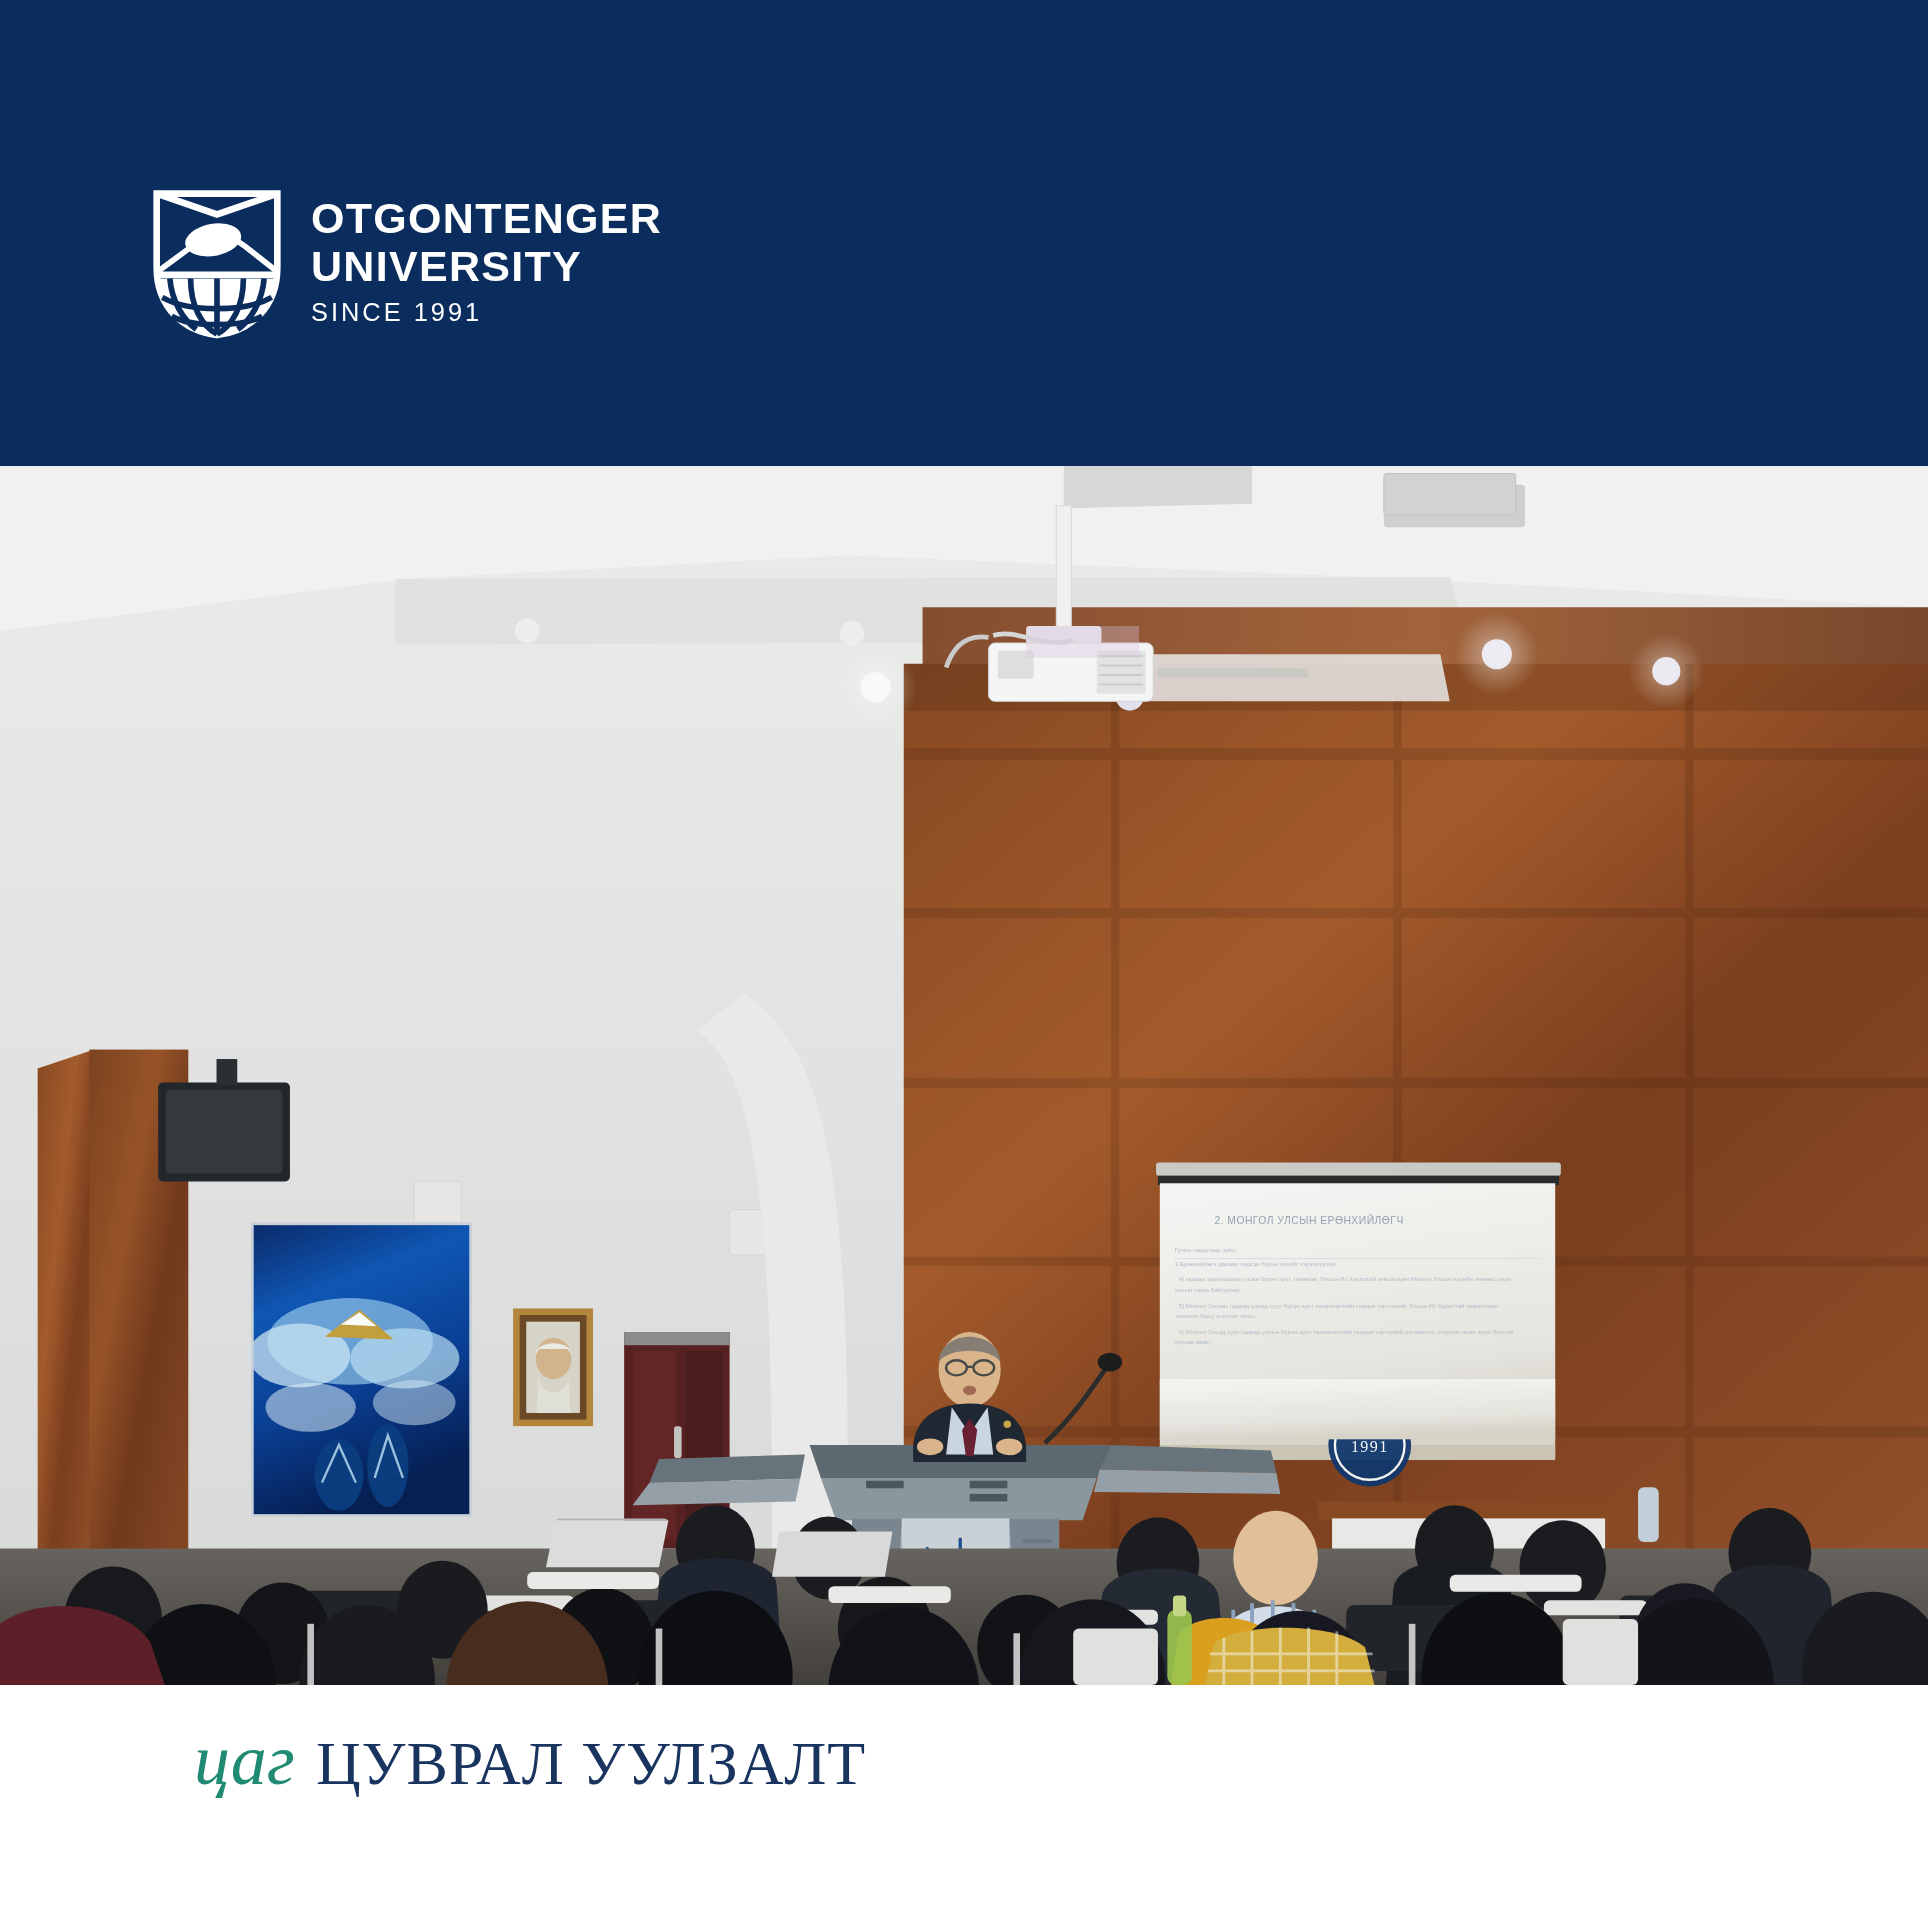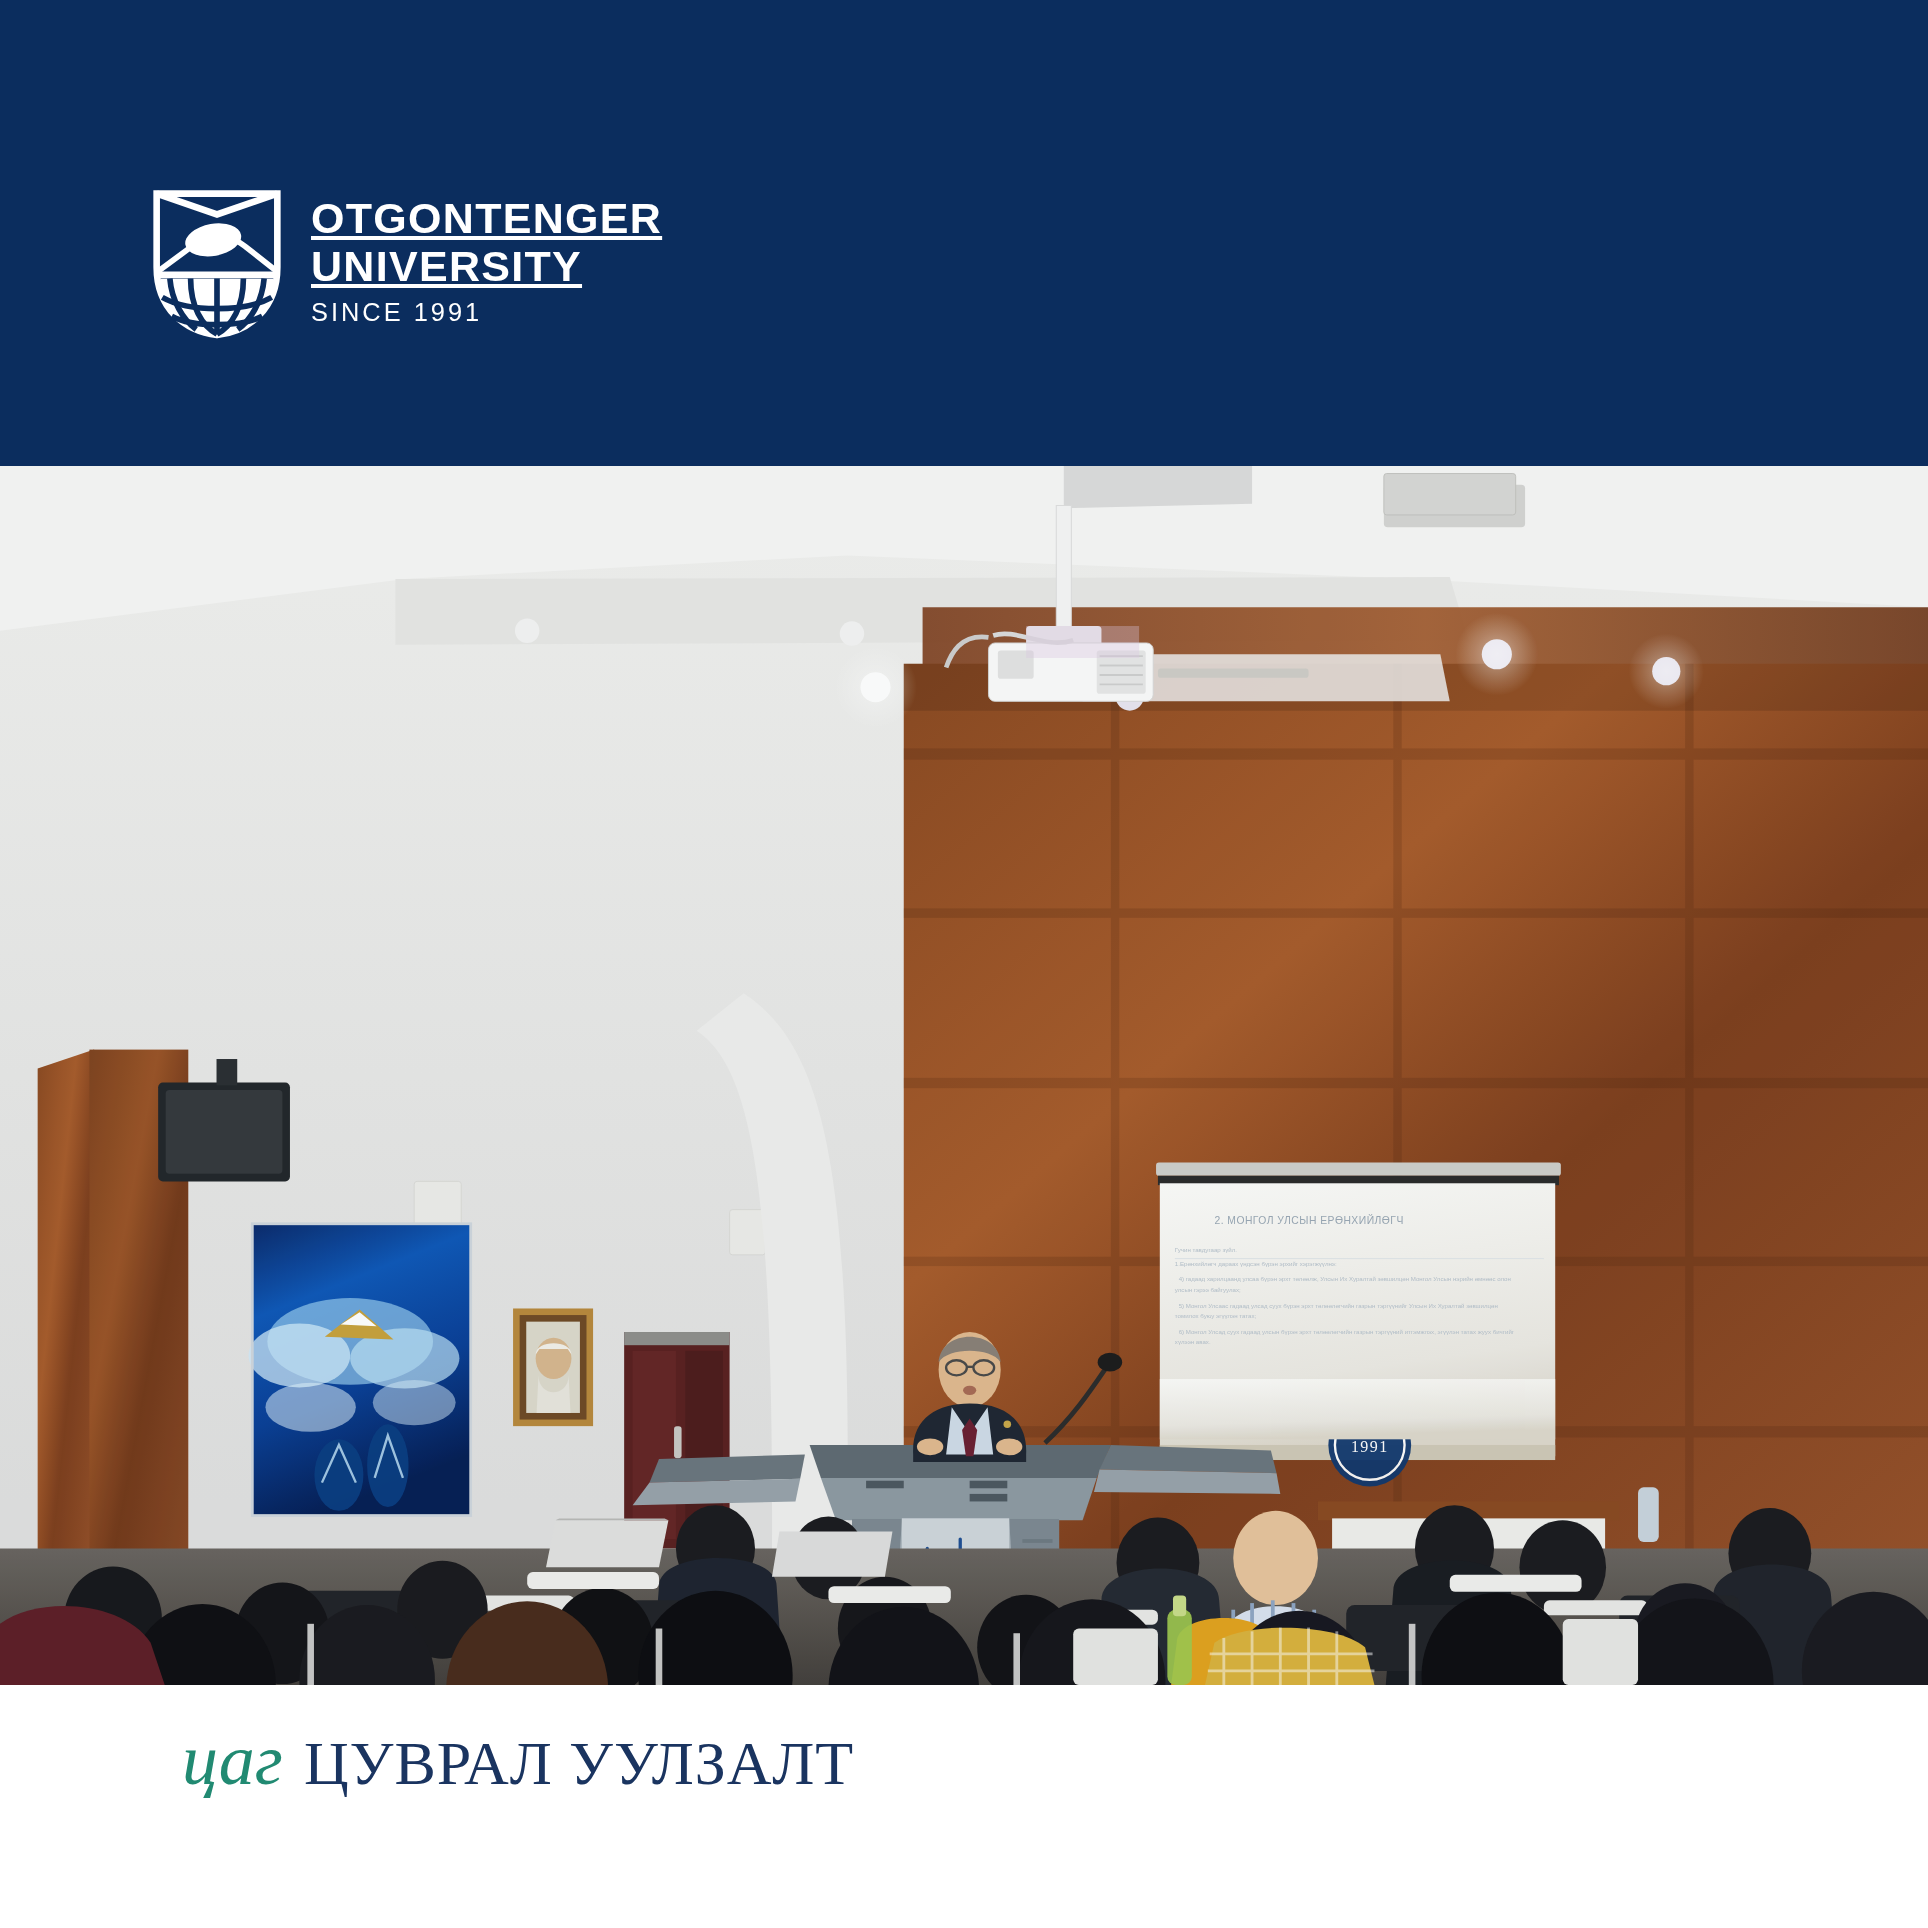--- a/index.html
+++ b/index.html
@@ -24,21 +24,21 @@
     user-select:none;
   }
   .logo-block {
     position:absolute; left:151px; top:188px;
     display:flex; align-items:flex-start; gap:28px;
   }
   .logo-mark { width:132px; height:151px; flex:none; }
   .logo-text { padding-top:5.6px; }
   .logo-line1, .logo-line2 {
     color:#ffffff; font-weight:700; font-size:43px;
-    letter-spacing:1.3px; line-height:1.12;text-decoration:underline;
+    letter-spacing:1.3px; line-height:1.12;
   }
   .logo-since {
     color:#ffffff; font-weight:400; font-size:25.4px;
     letter-spacing:3px; margin-top:8px;
   }
 
   
   .photo {
     position:absolute; left:0; top:466px; width:1928px; height:1219px;
     overflow:hidden; background:#ef4444;
@@ -47,21 +47,21 @@
 
   
   .headline {
     position:absolute; left:58px; top:1569px;
     font-size:121px; font-weight:700; letter-spacing:0.9px;
     color:#ffffff; line-height:1;
     text-shadow:3.8px 4.7px 6.6px rgba(0,0,0,0.30);
     white-space:nowrap; z-index:5;
   }
   .subline {
-    position:absolute; left:0; top:1719px; width:1036px;
+    position:absolute; left:12px; top:1719px; width:1036px;
     text-align:center; white-space:nowrap; z-index:5;
     font-family:"Liberation Serif", serif;
   }
   .sub-italic {
     font-style:italic; font-size:72px; color:#218a72;
     letter-spacing:0px; font-family:"Liberation Serif", serif;
   }
   .sub-main {
     font-size:62px; color:#1a3460; letter-spacing:0.9px;
     font-family:"Liberation Serif", serif; margin-left:21px;

